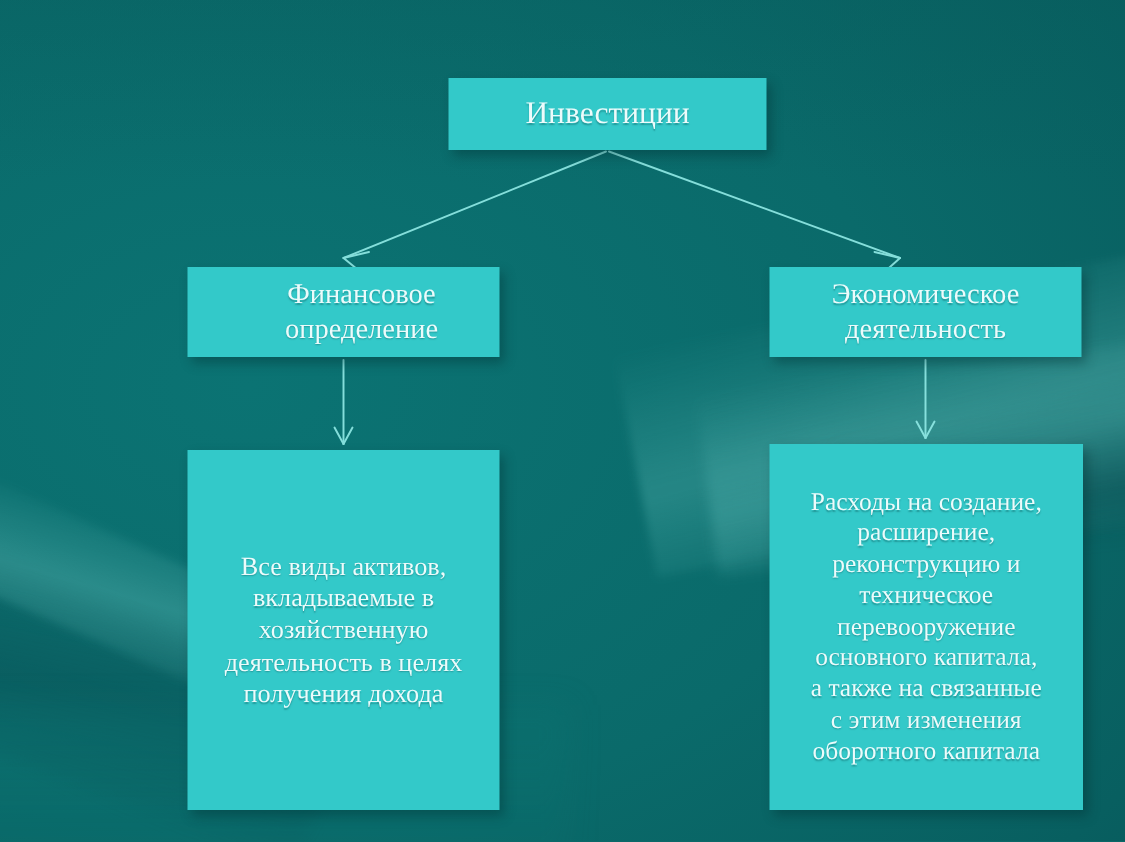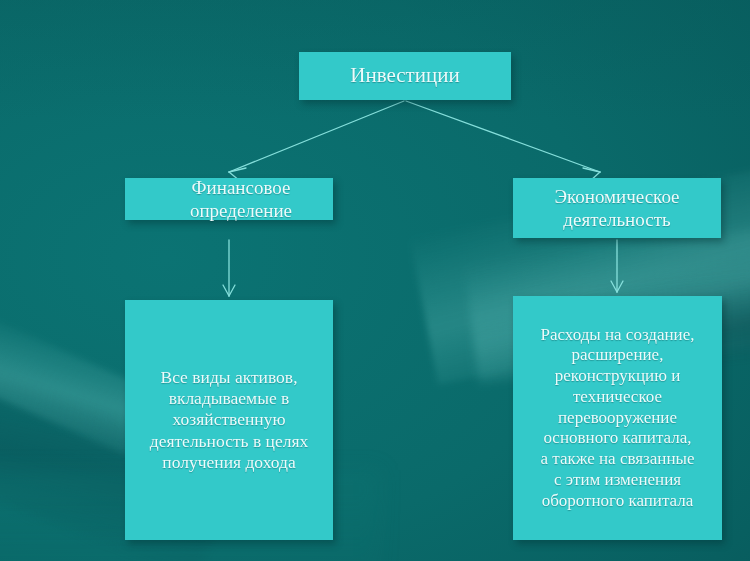--- a/index.html
+++ b/index.html
@@ -122,21 +122,21 @@
     top: 52px;
     width: 212px;
     height: 48px;
     font-size: 21px;
   }
 
   .box-fin {
     left: 125px;
     top: 178px;
     width: 208px;
-    height: 42px;
+    height: 60px;
     font-size: 19px;
     padding-left: 24px;
   }
 
   .box-eco {
     left: 513px;
     top: 178px;
     width: 208px;
     height: 60px;
     font-size: 19px;

